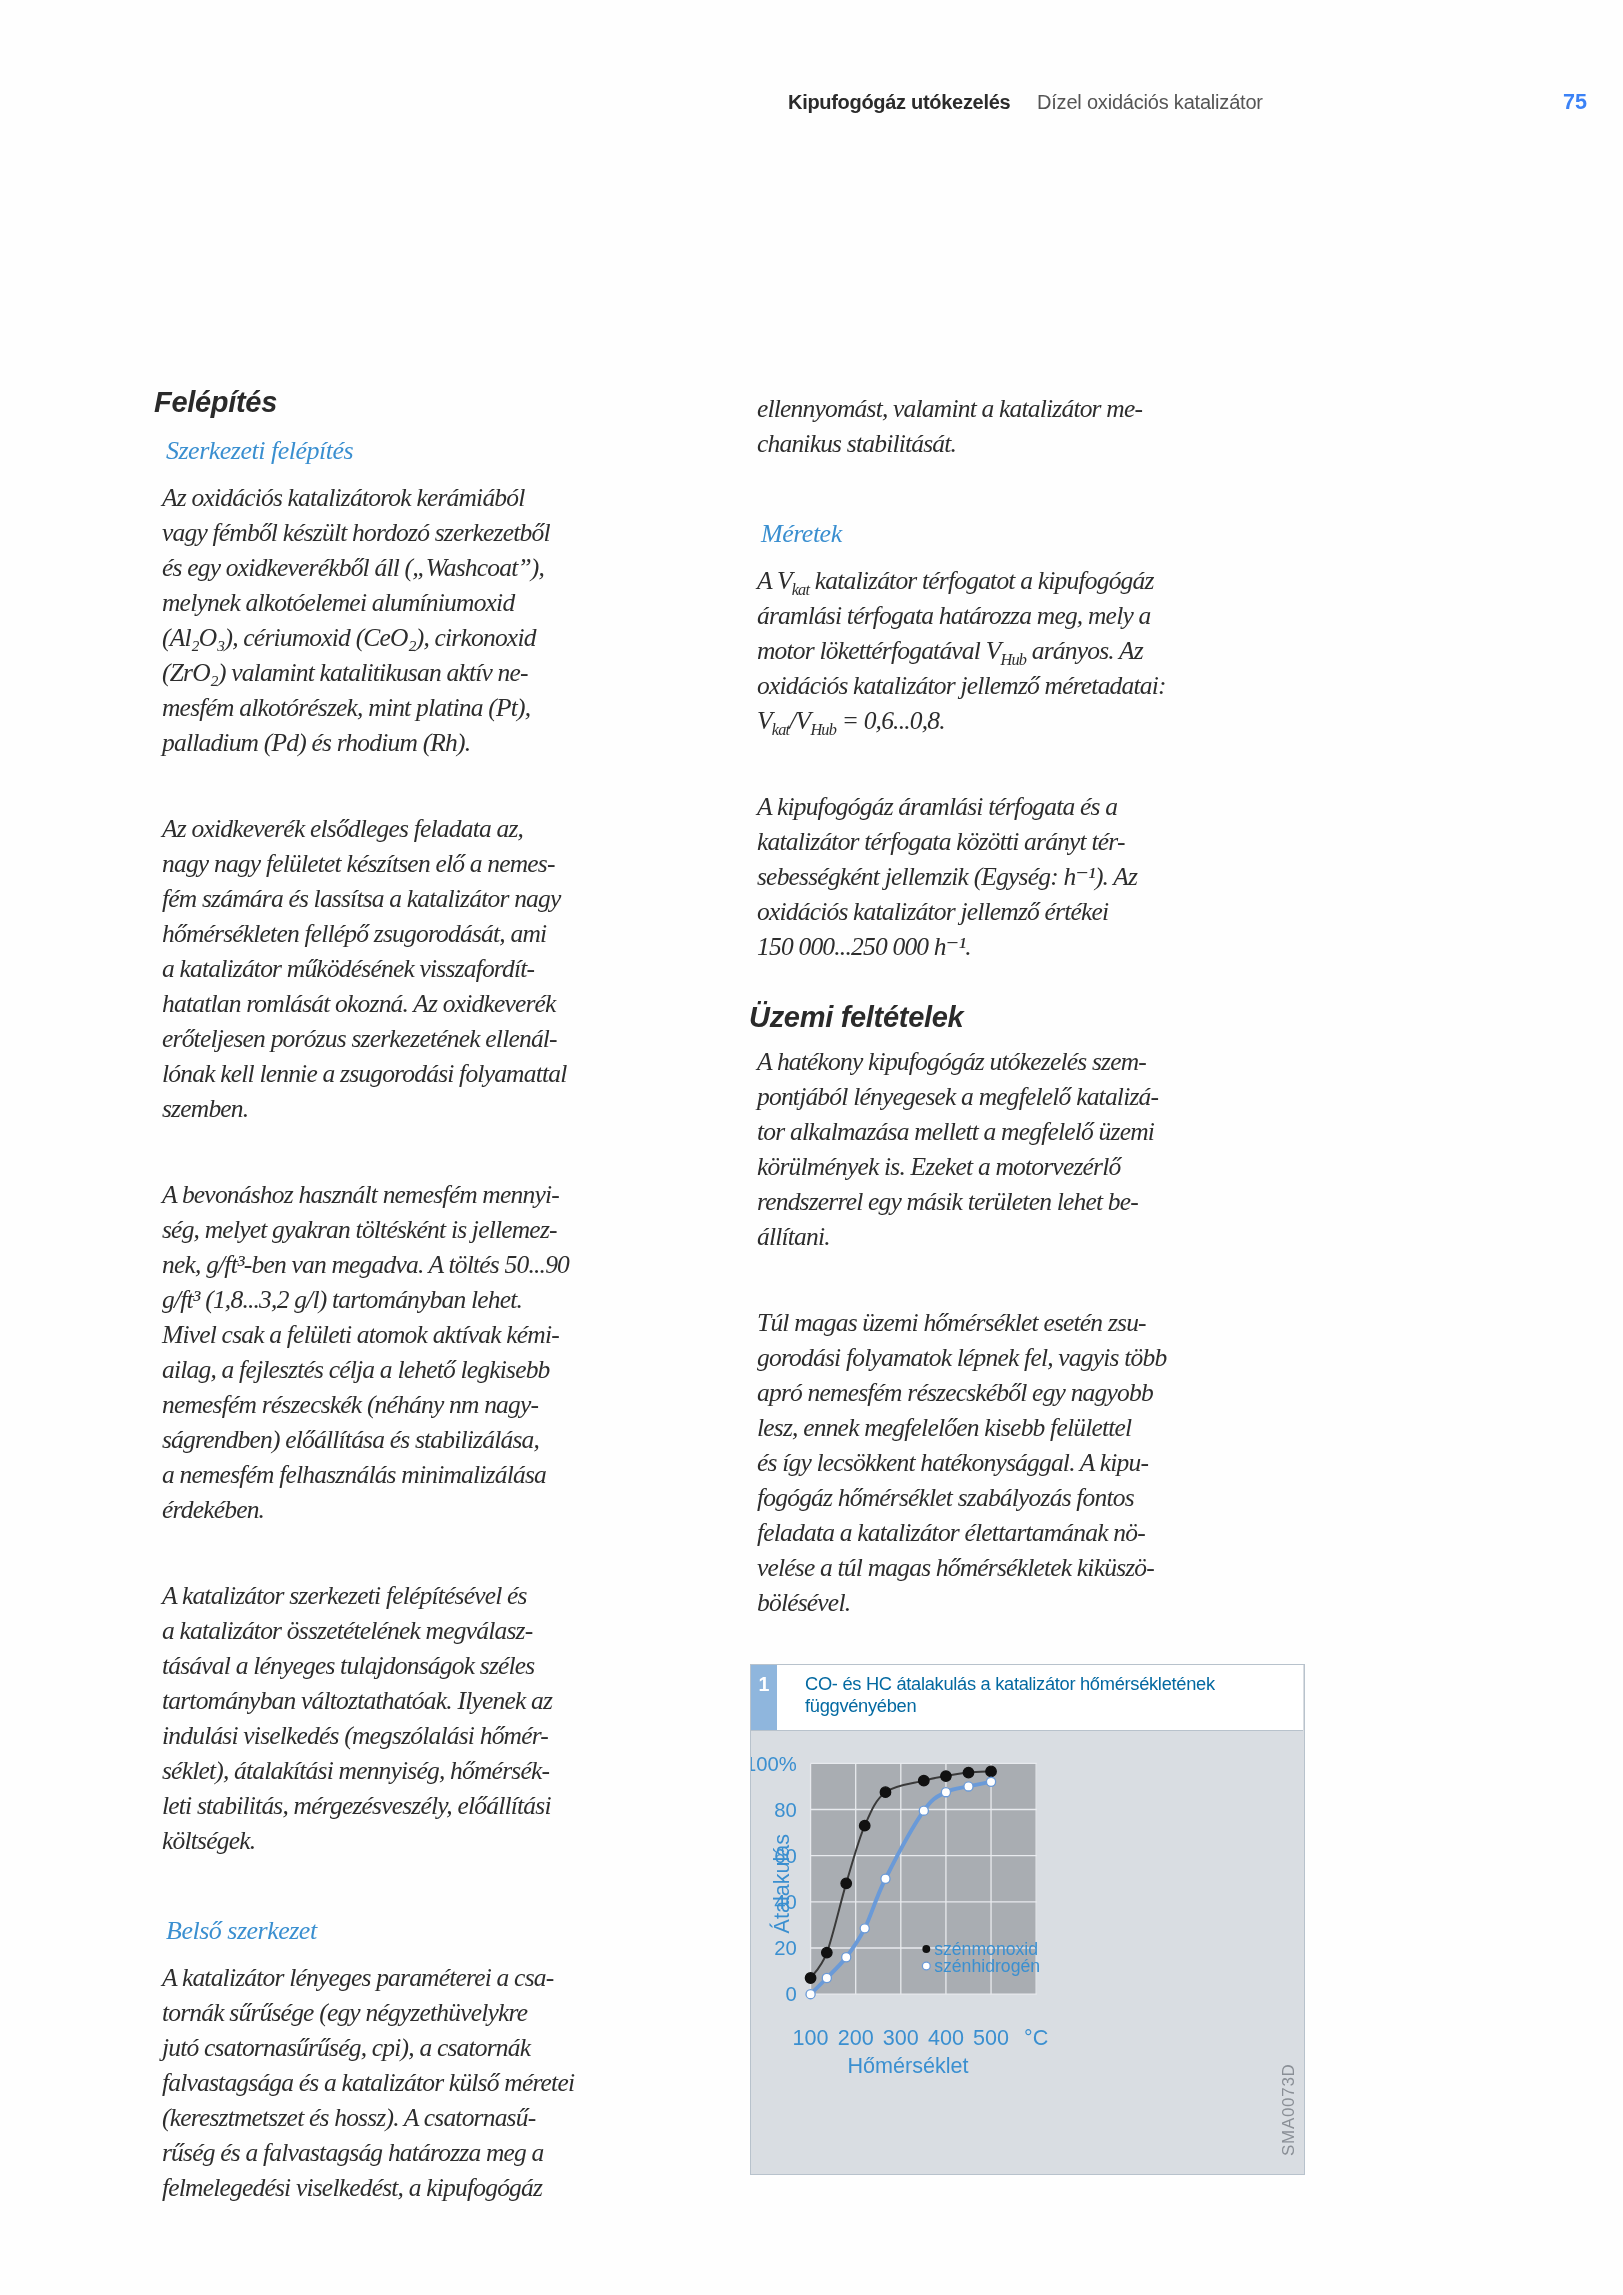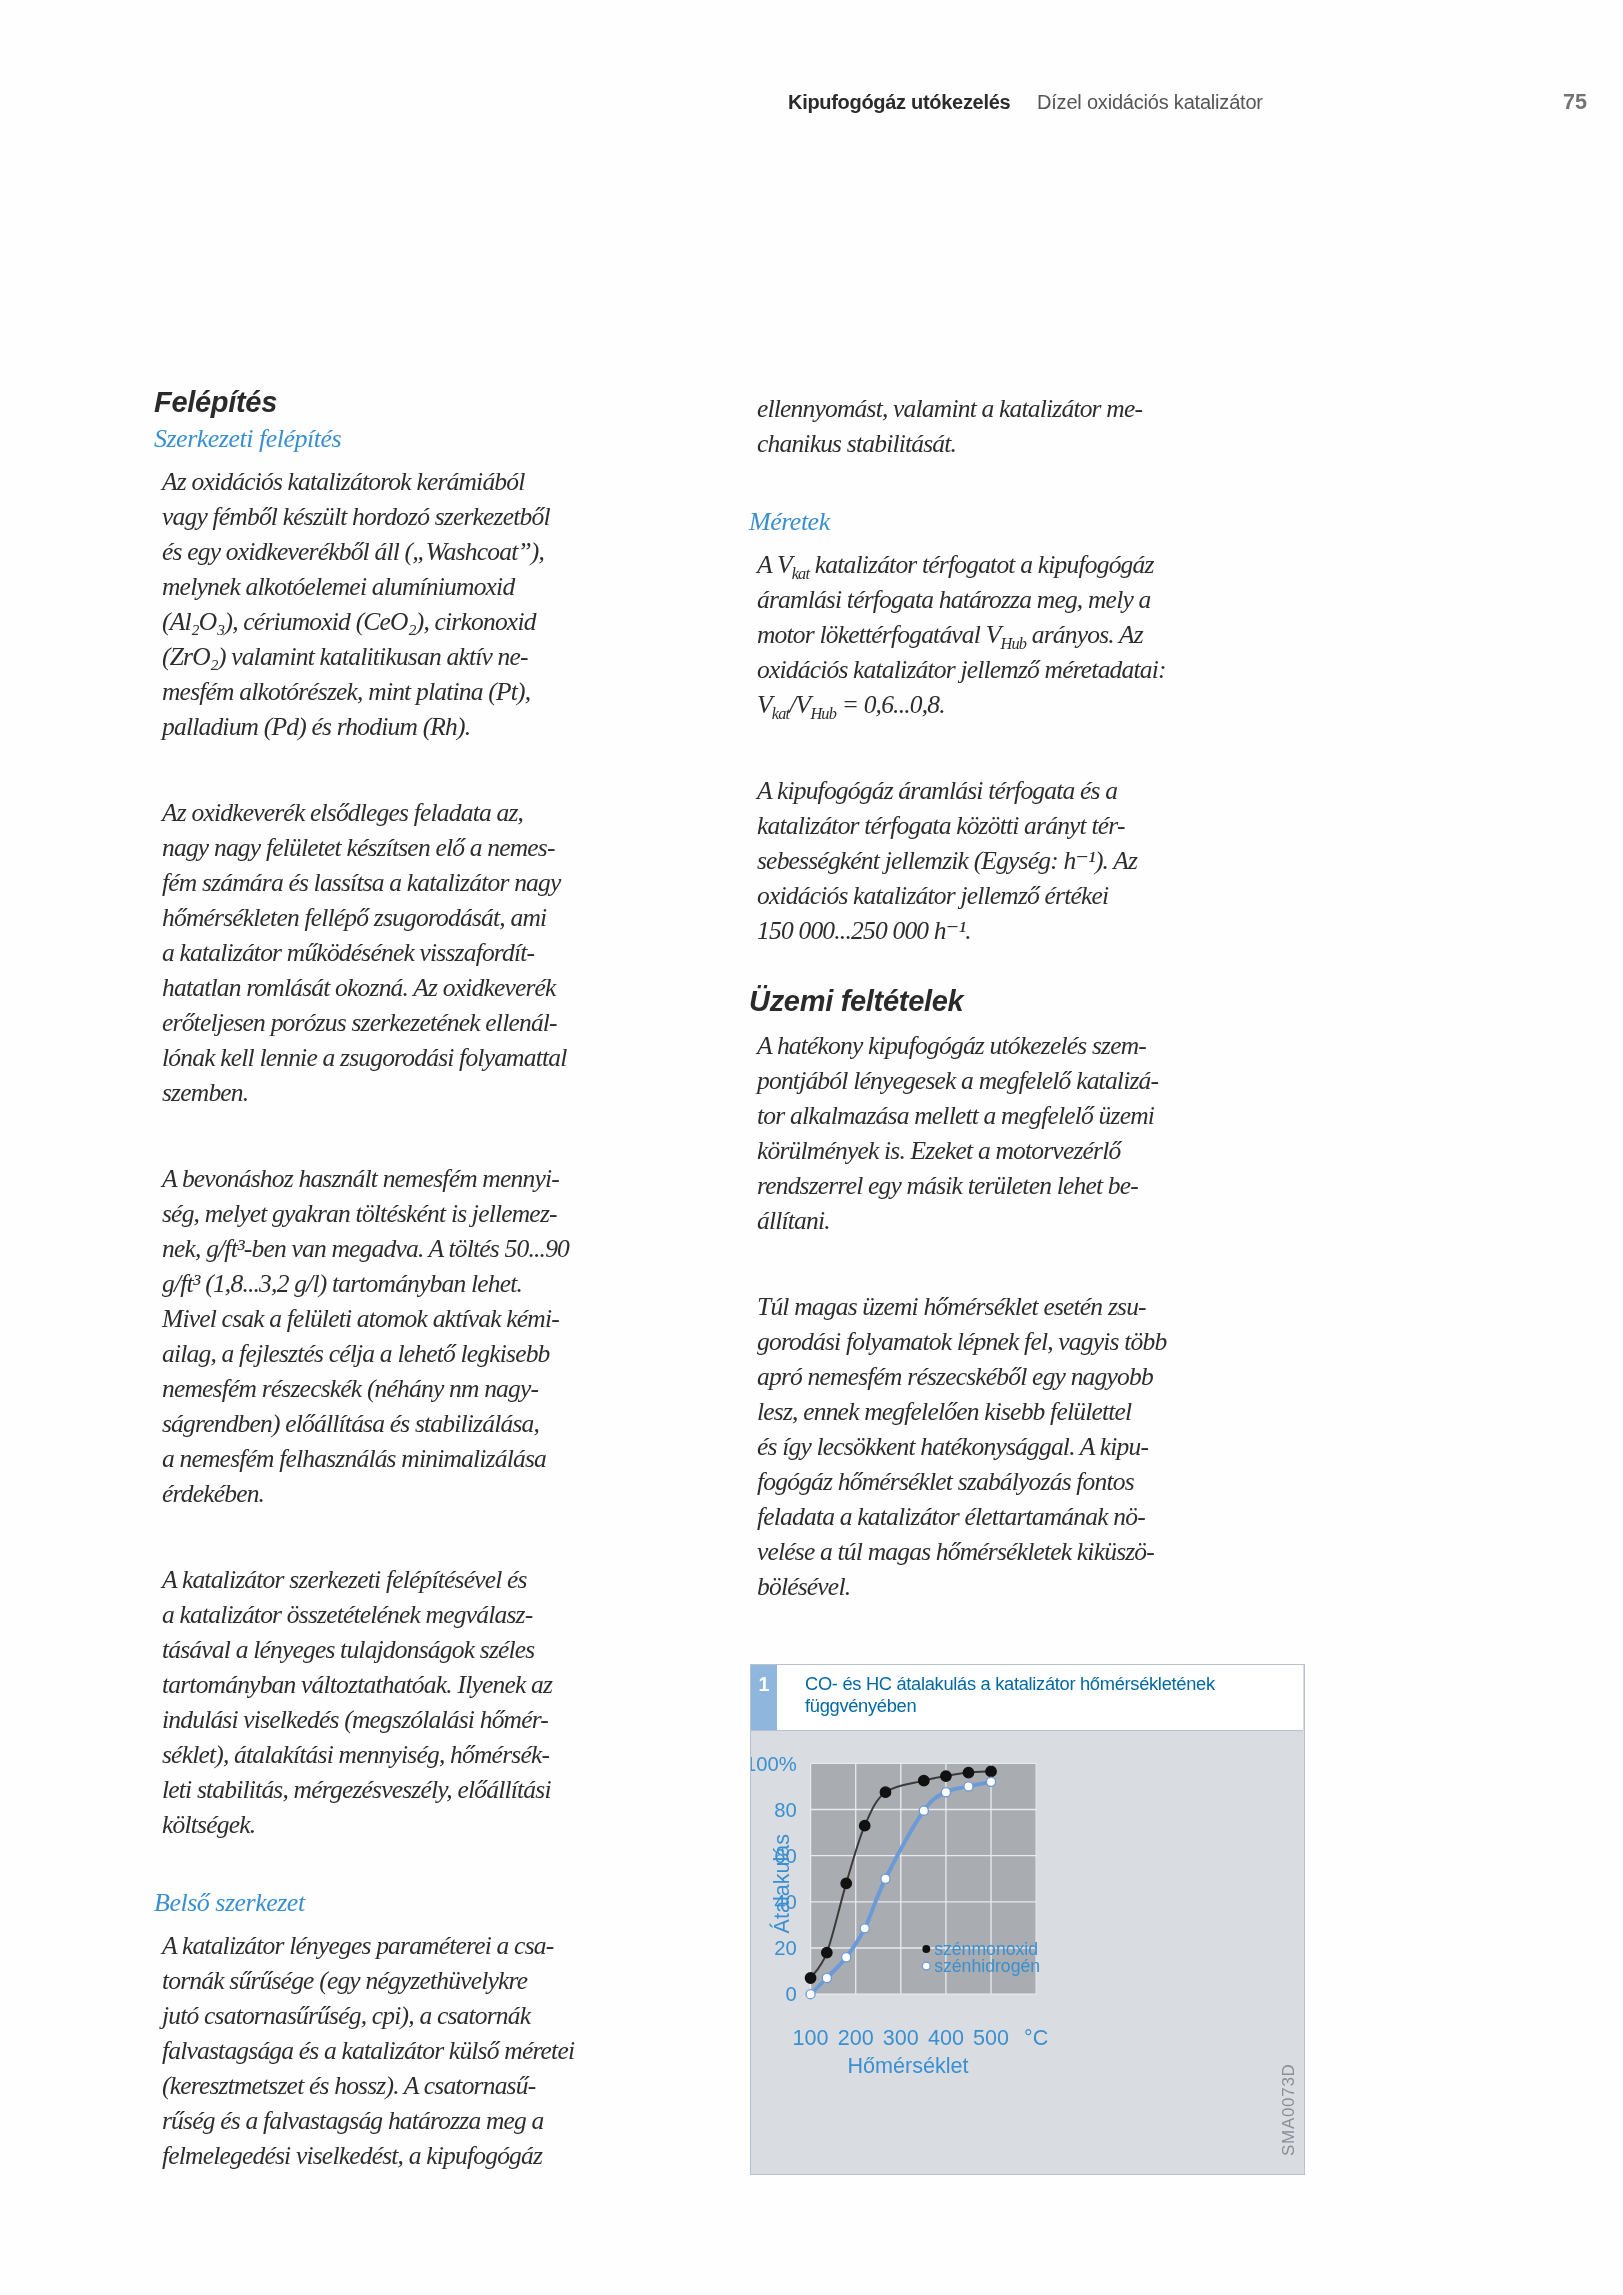--- a/index.html
+++ b/index.html
@@ -3,33 +3,33 @@
 <meta charset="utf-8">
 <style>
   html, body { margin: 0; padding: 0; }
   body {
     width: 1623px; height: 2295px; background: #fefefe; position: relative; overflow: hidden;
     font-family: "Liberation Serif", "DejaVu Serif", serif; color: #2a2a2a;
   }
   .header { position: absolute; top: 84px; left: 3px; width: 1623px; height: 39px; font-family: "Liberation Sans", "DejaVu Sans", sans-serif; }
   .header .section { position: absolute; left: 785px; top: 6.5px; font-size: 20px; font-weight: bold; color: #2b2b2b; letter-spacing: -0.3px; }
   .header .subsection { position: absolute; left: 1034px; top: 6.5px; font-size: 20px; color: #555; letter-spacing: -0.2px; }
-  .header .pageno { position: absolute; left: 1560px; top: 5.2px; font-size: 21.6px; font-weight: bold; color: #737373; }
+  .header .pageno { position: absolute; left: 1560px; top: 5.2px; font-size: 21.6px; font-weight: bold; color: #3b82f6; }
 
   .col { position: absolute; top: 383px; width: 576px; font-style: italic; }
   .col.left { left: 154px; }
   .col.right { left: 749px; top: 383px; }
 
   h2.section-title {
     font-family: "Liberation Sans", "DejaVu Sans", sans-serif; font-weight: bold;
     font-size: 29px; margin: 0; line-height: 38px; color: #2a2a2a; letter-spacing: -0.3px;
   }
   h3.sub-title {
     font-family: "Liberation Serif", "DejaVu Serif", serif; font-weight: normal;
-    font-size: 26px; margin: 0; line-height: 35px; color: #3a8fd0; letter-spacing: -0.5px;
+    font-size: 26px; margin: 12px; line-height: 35px; color: #3a8fd0; letter-spacing: -0.5px;
   }
   p.body {
     font-size: 25.5px; line-height: 35px; margin: 8px; letter-spacing: -0.8px; color: #2d2d2d;
   }
   .gap { height: 35px; }
   .line { display: block; white-space: nowrap; }
   sub, sup { font-size: 64%; line-height: 0; }
 
   
   .figure { position: absolute; left: 750px; top: 1664px; width: 555px; height: 511px;

